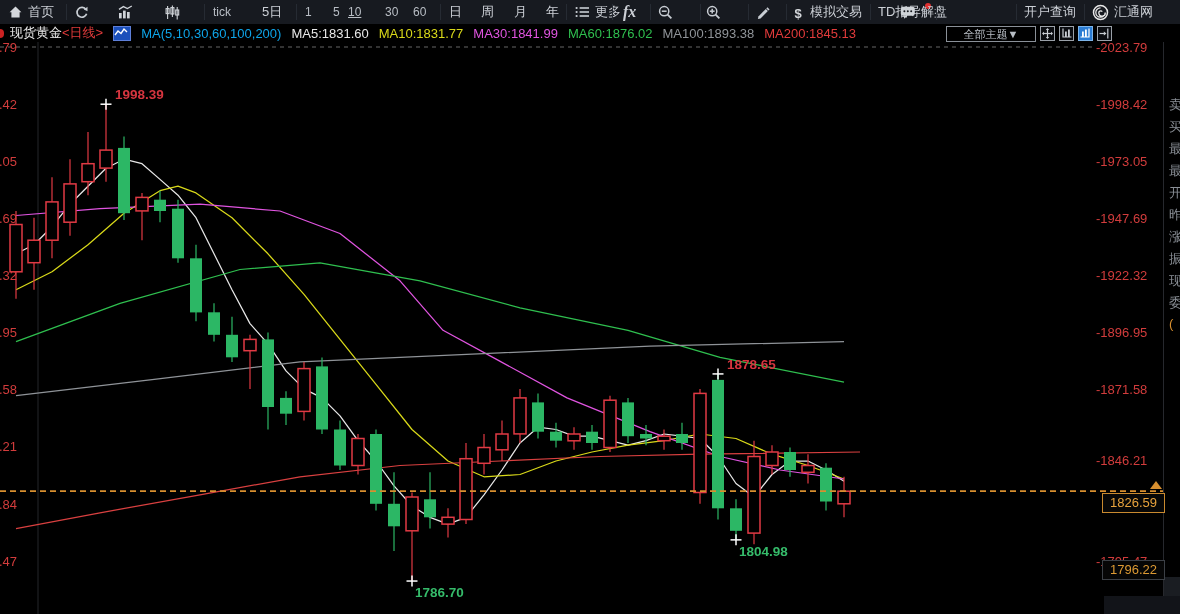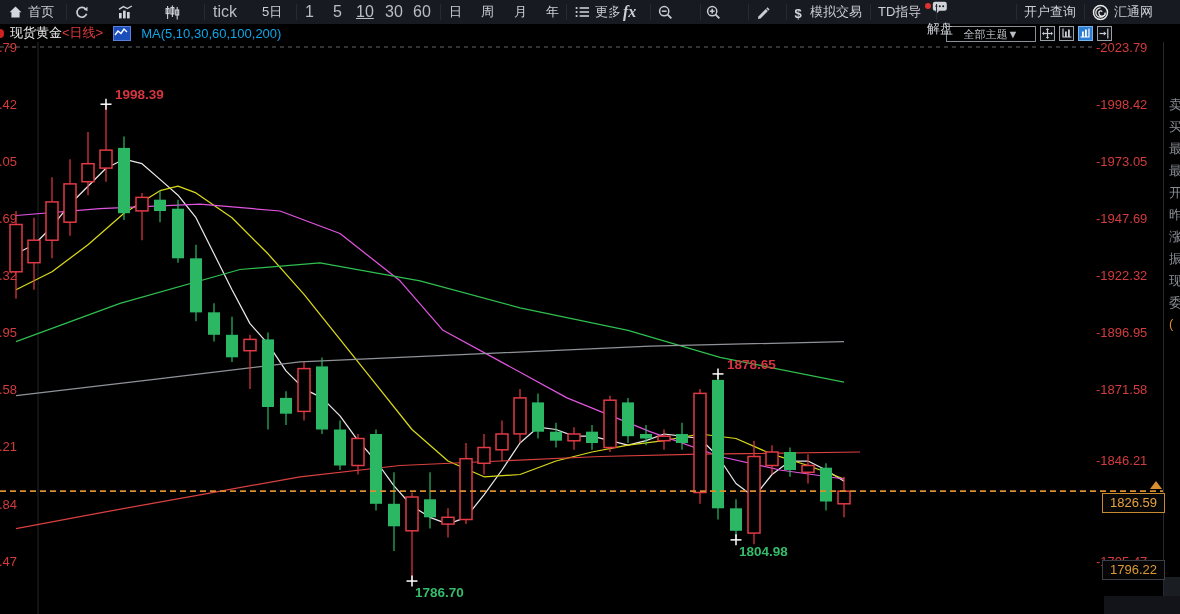--- a/index.html
+++ b/index.html
@@ -2,21 +2,21 @@
 <html><head>
 <meta charset="utf-8">
 <style>
   html,body{margin:0;padding:0;background:#000;}
   body{width:1180px;height:614px;position:relative;overflow:hidden;
        font-family:"Liberation Sans","DejaVu Sans",sans-serif;-webkit-font-smoothing:antialiased;}
   
   #topbar{position:absolute;left:0;top:0;width:1180px;height:24px;background:#171a20;z-index:6;}
   .tbi{position:absolute;top:0;height:24px;display:flex;align-items:center;gap:5px;
        color:#ccd0d6;font-size:13px;white-space:nowrap;cursor:default;}
-  .tbi.small{font-size:16px;color:#b9bec5;}
+  .tbi.small{font-size:12px;color:#b9bec5;}
   .tbi .ticn{display:flex;align-items:center;}
   .tbi .badge{position:absolute;right:-10px;top:3px;width:6px;height:6px;border-radius:50%;background:#e03131;}
   .tbsep{position:absolute;top:4px;width:1px;height:16px;background:#262b33;}
   .fxtxt{font-family:"Liberation Serif","DejaVu Serif",serif;font-style:italic;font-weight:bold;font-size:16px;color:#ccd0d6;}
   
   #legendrow{position:absolute;left:0;top:24px;width:1180px;height:18px;background:#000;z-index:6;}
   #leftfrag{position:absolute;left:0;top:5px;width:4px;height:9px;background:#c22;border-radius:0 4px 4px 0;}
   #legend{position:absolute;left:10px;top:0;height:18px;display:flex;align-items:center;gap:10px;font-size:13px;}
   #legend .seg{white-space:nowrap;}
   #symbolwrap{color:#e9e9e9;}
@@ -236,20 +236,28 @@
 <div id="legendrow">
   <div id="leftfrag"></div>
   <div id="legend">
     <span class="seg" id="symbolwrap"><span>现货黄金</span><span id="periodtag">&lt;日线&gt;</span></span>
     <span class="seg" id="chartminiicon">
       <svg width="14" height="11" viewBox="0 0 14 11">
           <polyline points="1,8 4,4 7,6.5 10,2 13,5" fill="none" stroke="#fff" stroke-width="1.4"></polyline>
         </svg>
     </span>
     <span class="seg" style="color:#0ea5e9">MA(5,10,30,60,100,200)</span>
+    <span id="malegend" style="display:flex;gap:10px">
+        <span class="seg" style="color: rgb(232, 232, 232);">MA5:1831.60</span>
+        <span class="seg" style="color: rgb(217, 217, 25);">MA10:1831.77</span>
+        <span class="seg" style="color: rgb(224, 84, 224);">MA30:1841.99</span>
+        <span class="seg" style="color: rgb(47, 191, 79);">MA60:1876.02</span>
+        <span class="seg" style="color: rgb(143, 147, 152);">MA100:1893.38</span>
+        <span class="seg" style="color: rgb(226, 59, 59);">MA200:1845.13</span>
+      </span>
   </div>
   <div id="themebox">全部主题▼</div>
   <div id="winicons">
       <div class="winicon" style="left: 1040px;">
         <svg width="11" height="11" viewBox="0 0 11 11">
           <g stroke="#c9ced4" stroke-width="1.2">
             <line x1="5.5" y1="1" x2="5.5" y2="10"></line>
             <line x1="1" y1="5.5" x2="10" y2="5.5"></line>
           </g>
           <g fill="#c9ced4">
@@ -330,21 +338,21 @@
     </div>
     <div class="tbi" style="left: 262px; text-align: center;">
       <span>5日</span>
     </div>
     <div class="tbi small" style="left: 305px;">
       <span>1</span>
     </div>
     <div class="tbi small" style="left: 333px;">
       <span>5</span>
     </div>
-    <div class="tbi small" style="left: 356px; text-decoration: underline;">
+    <div class="tbi small" style="left: 348px; text-decoration: underline;">
       <span>10</span>
     </div>
     <div class="tbi small" style="left: 385px;">
       <span>30</span>
     </div>
     <div class="tbi small" style="left: 413px;">
       <span>60</span>
     </div>
     <div class="tbi" style="left: 449px;">
       <span>日</span>
@@ -410,21 +418,21 @@
         <svg width="11" height="15" viewBox="0 0 11 15">
           <text x="0.5" y="12.5" font-size="13" font-weight="bold" fill="#d4d7db" font-family="Liberation Sans,sans-serif">$</text>
         </svg>
       </span>
       <span>模拟交易</span>
     </div>
     <div class="tbi" style="left: 878px;">
       <span>TD指导</span>
       <span class="badge"></span>
     </div>
-    <div class="tbi" style="left: 927px; flex-direction: column;">
+    <div class="tbi" style="left: 900px;">
       <span class="ticn">
         <svg width="16" height="15" viewBox="0 0 16 15">
           <rect x="0.8" y="1.8" width="14" height="9" rx="2.2" fill="#cfd3d8"></rect>
           <circle cx="4.4" cy="6.3" r="1" fill="#171a20"></circle>
           <circle cx="7.8" cy="6.3" r="1" fill="#171a20"></circle>
           <circle cx="11.2" cy="6.3" r="1" fill="#171a20"></circle>
           <polygon points="3.4,10.4 7.6,10.4 4.4,13.8" fill="#cfd3d8"></polygon>
         </svg>
       </span>
       <span>解盘</span>

